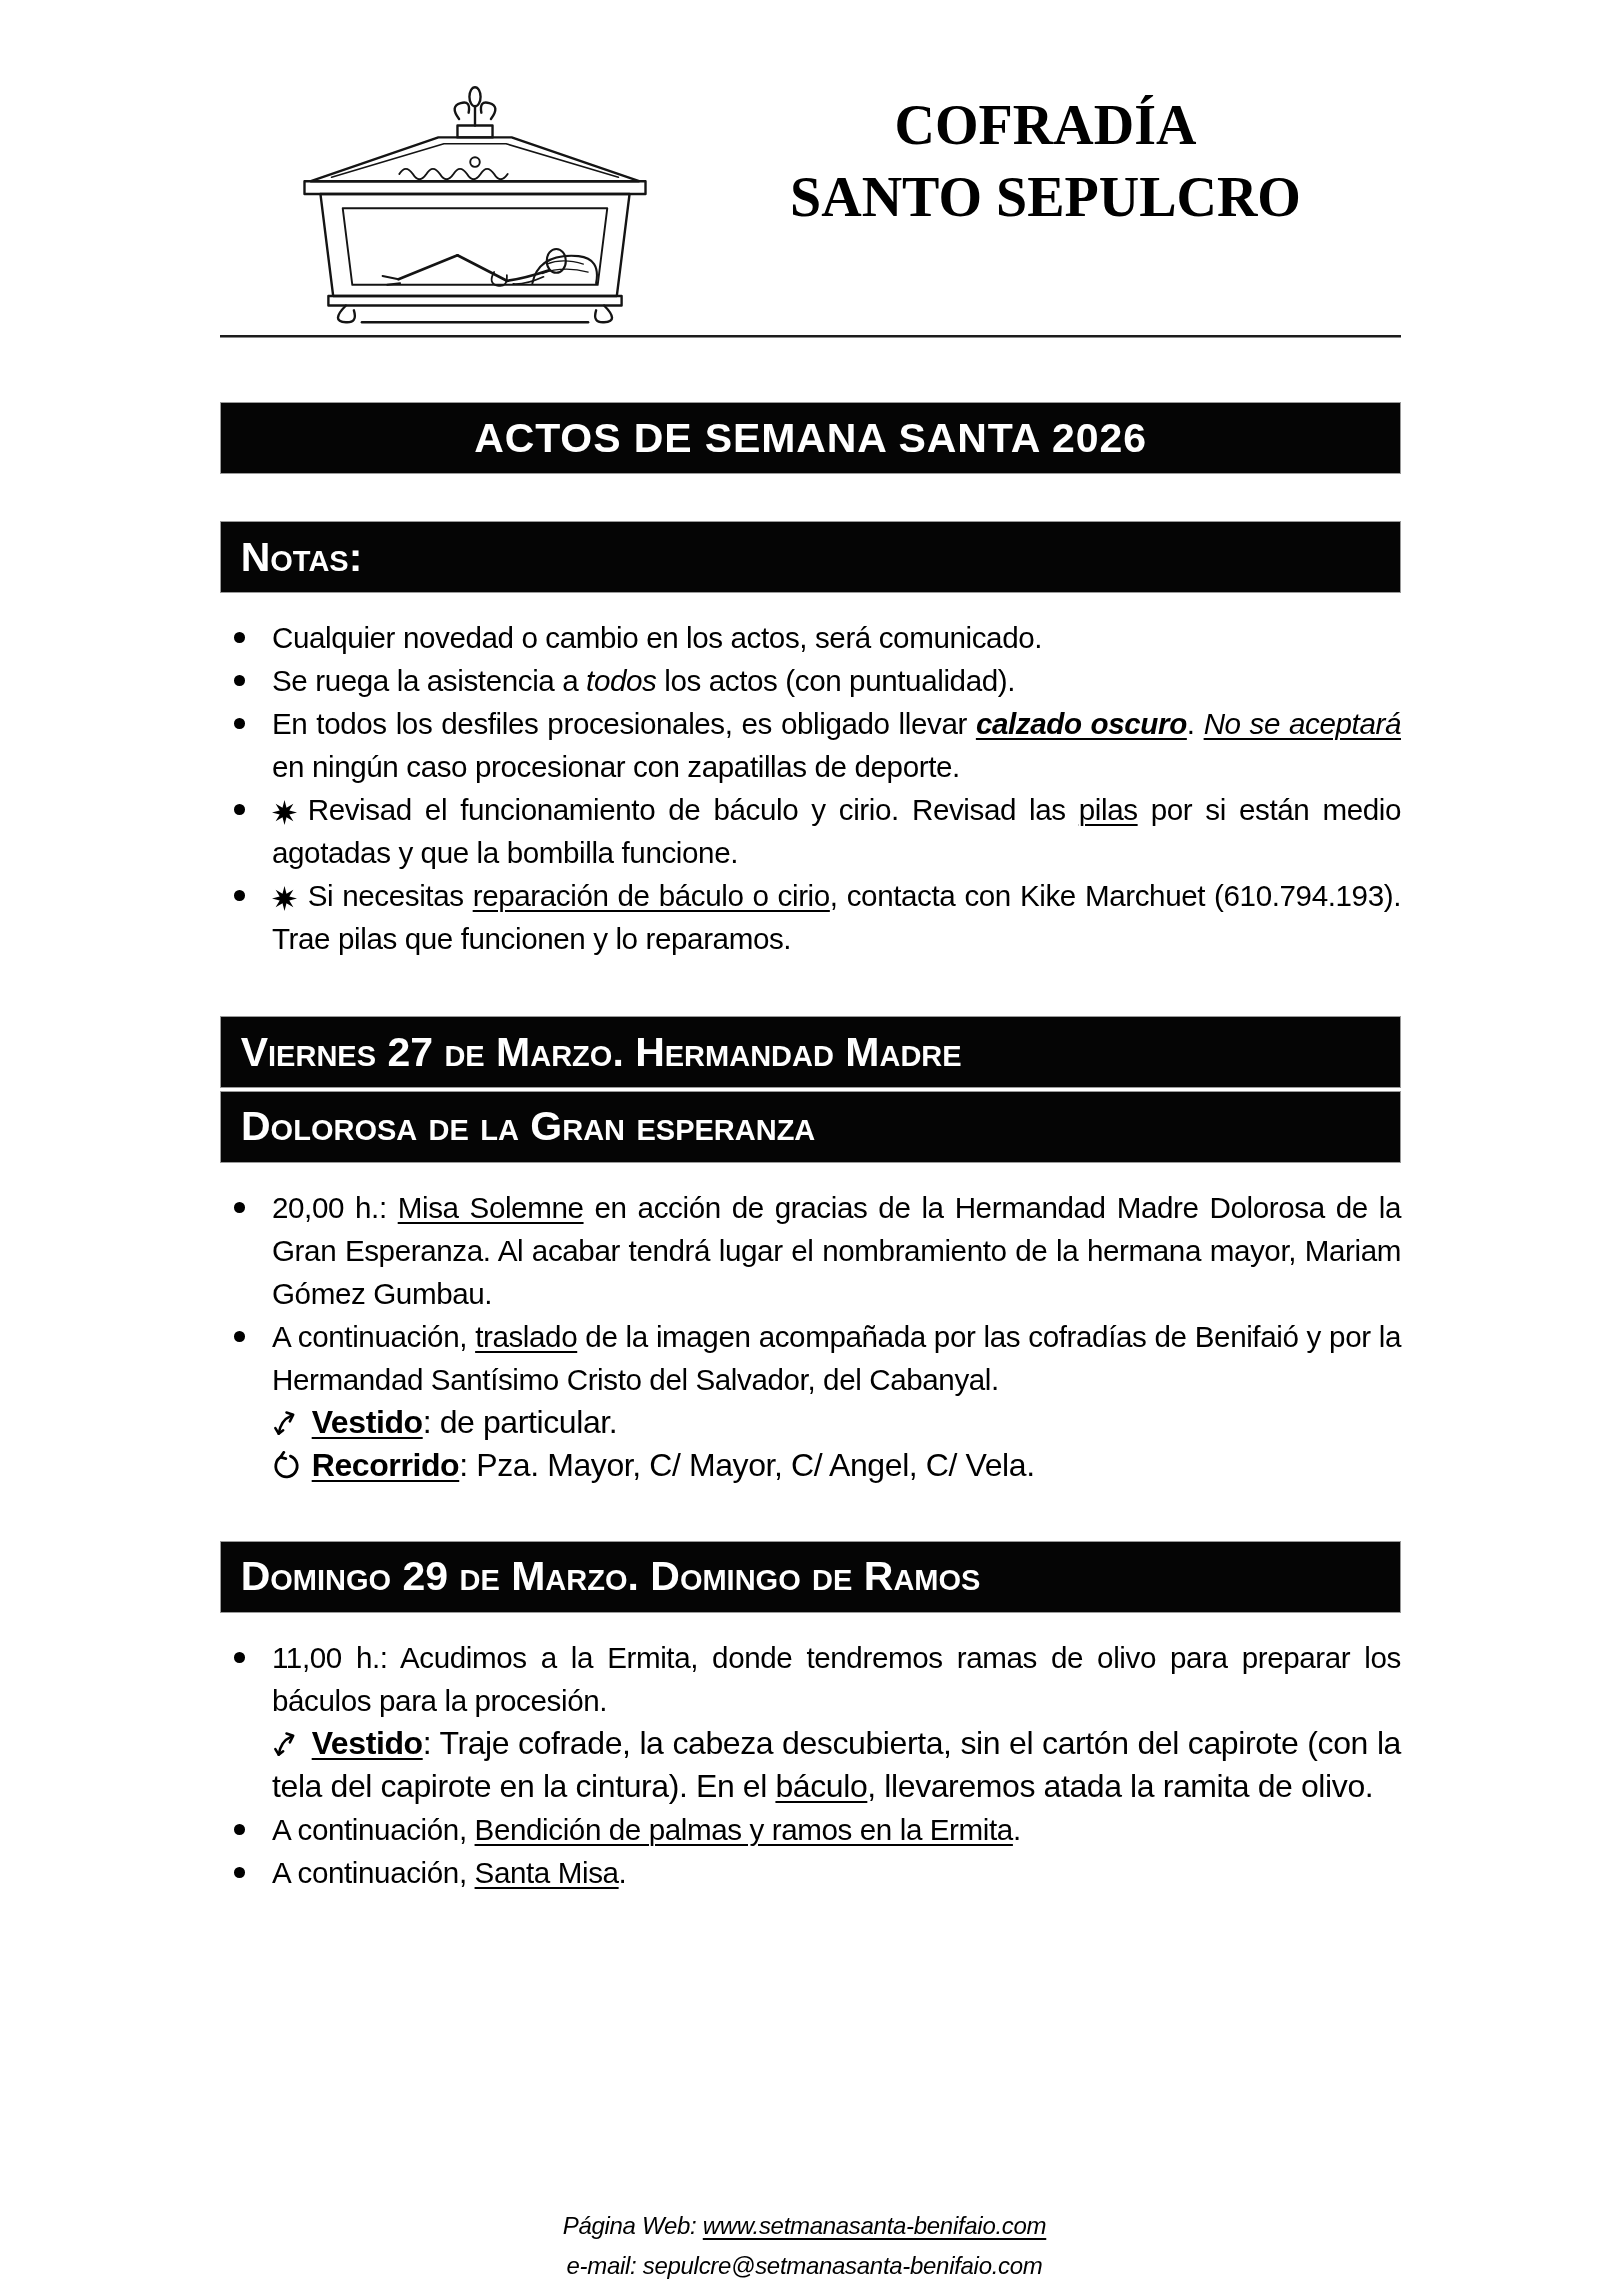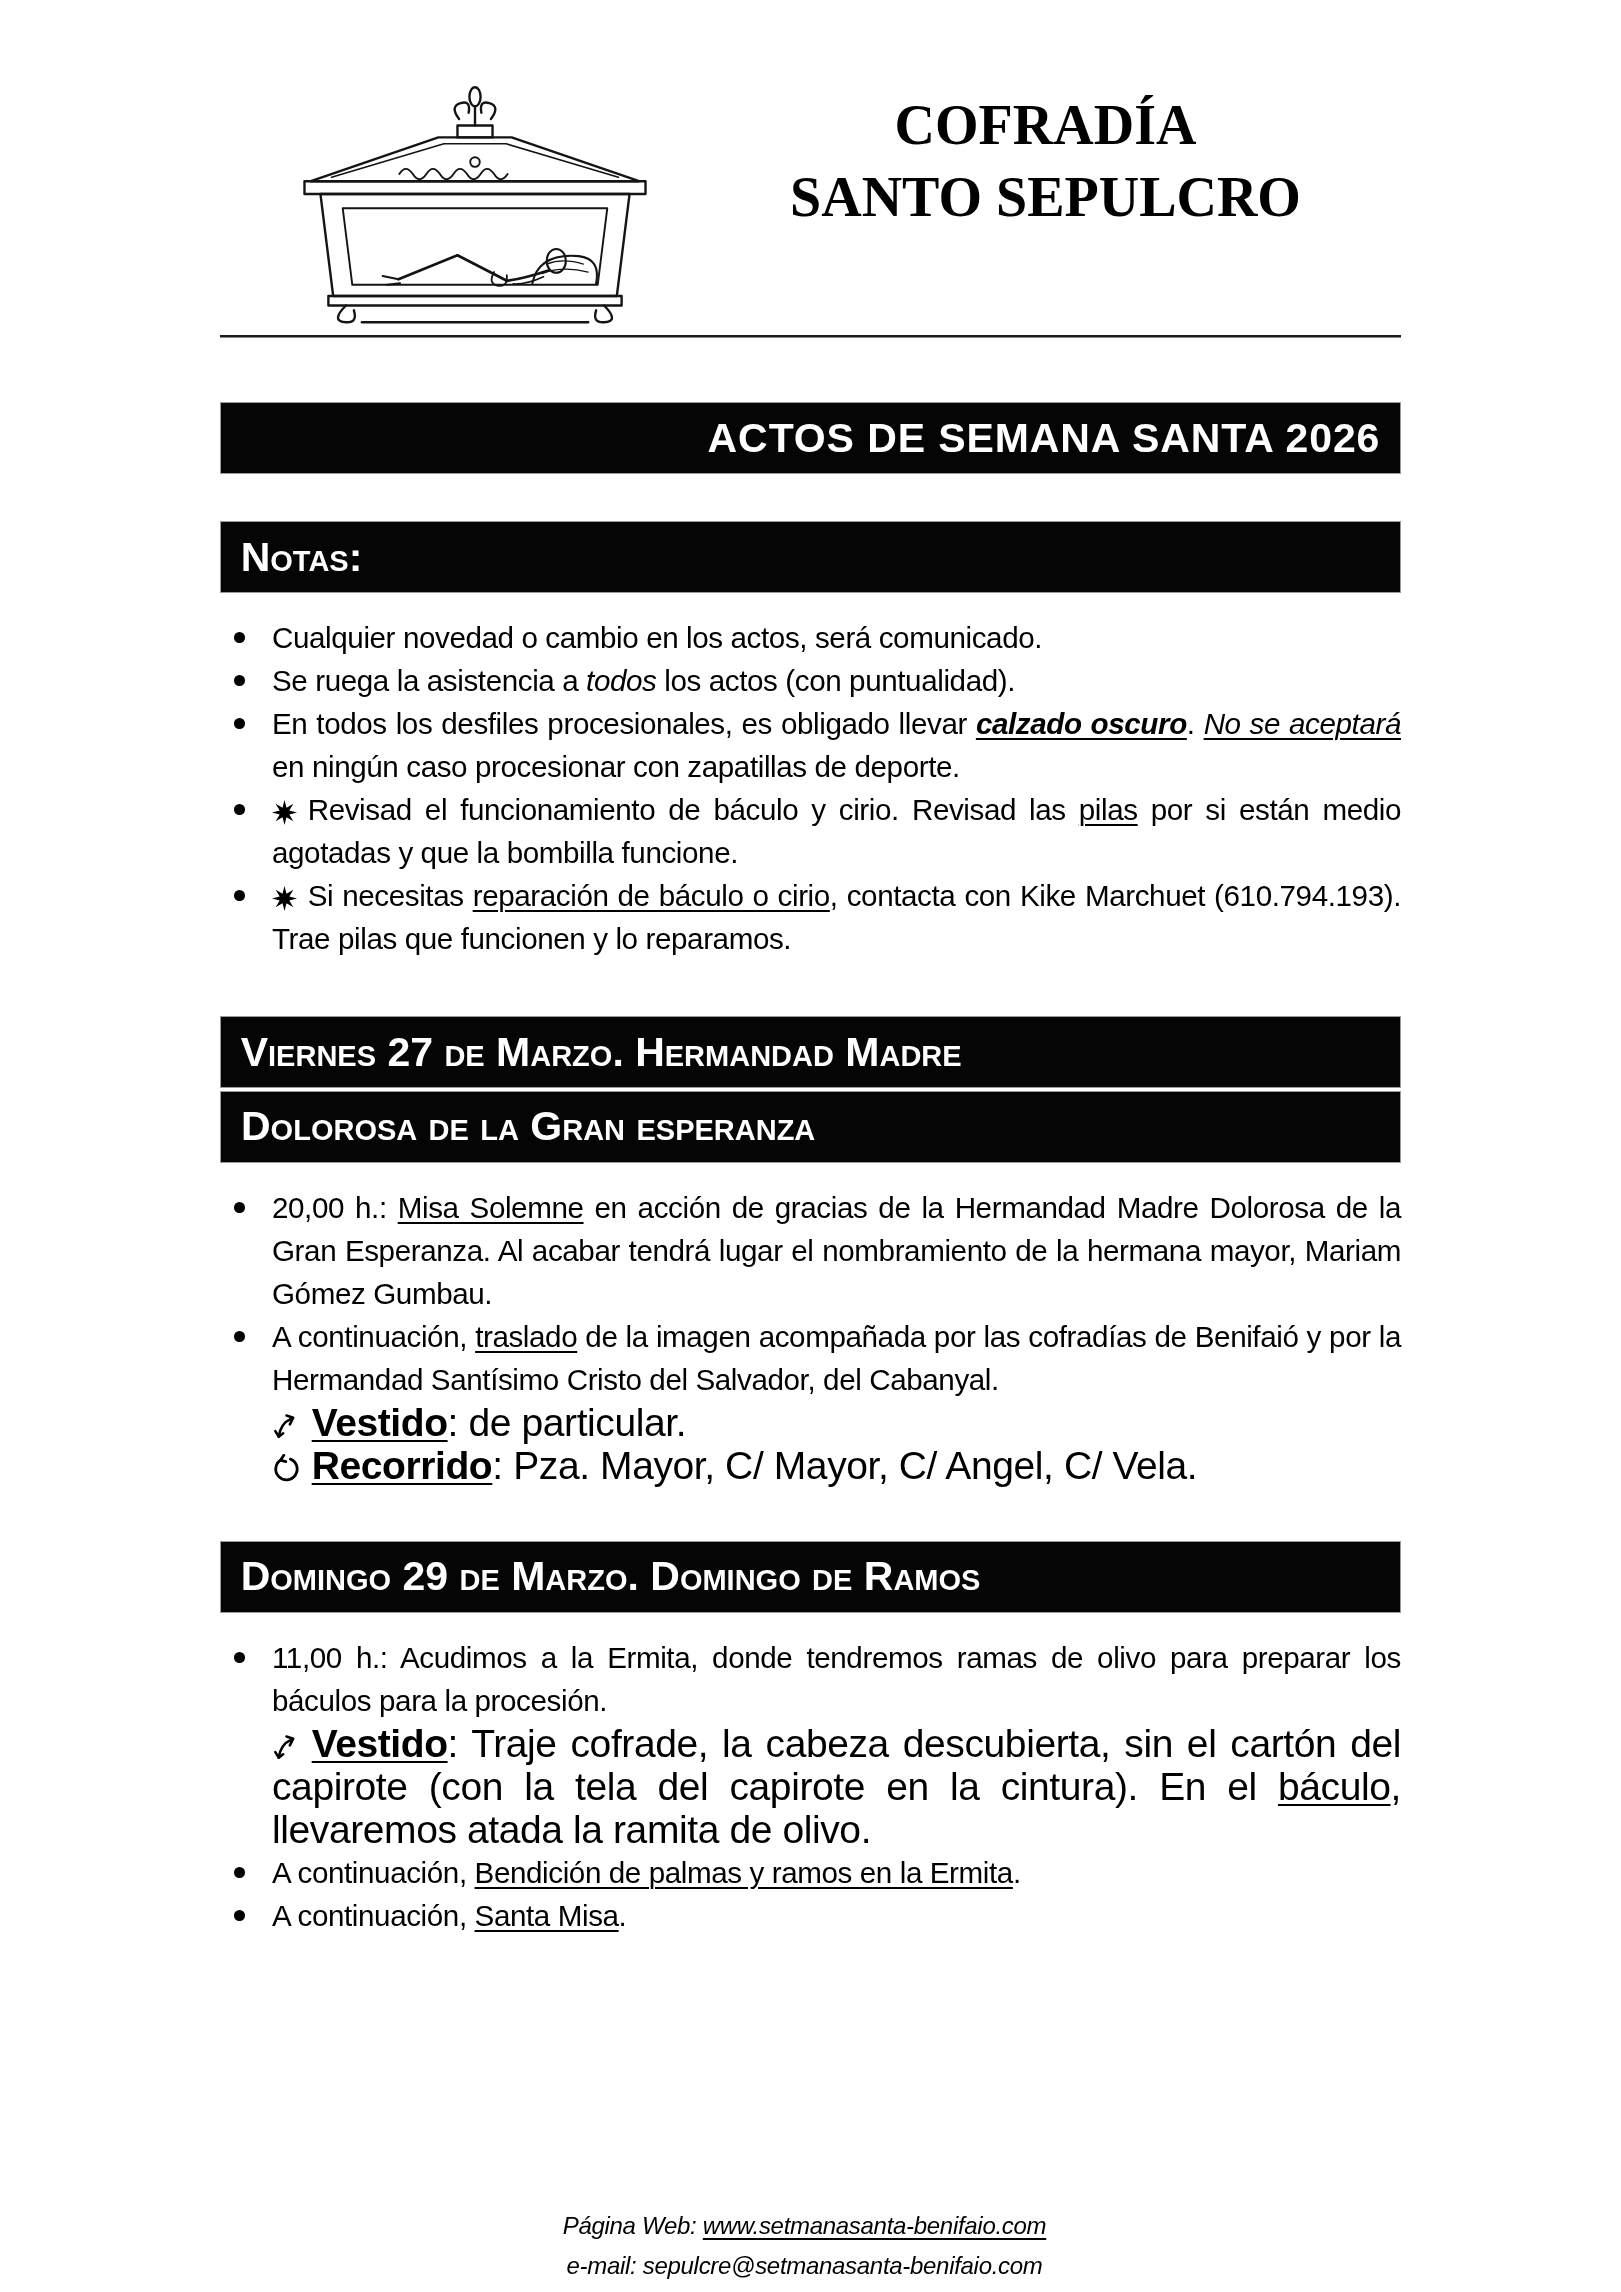--- a/index.html
+++ b/index.html
@@ -13,28 +13,28 @@
              font-weight:bold;font-size:56px;line-height:72px;padding-top:5.4px;}
   .header-rule{margin:3.6px 220px 0 220px;height:2.7px;background:#1c1c1c;border-bottom:0.9px solid #8a8a8a;}
 
   
   .banner{margin:0 220px;}
   .banner-line{background:#050505;border:0.9px solid #9a9a9a;color:#fff;font-weight:bold;
                font-size:41px;line-height:45px;padding:12.5px 19.7px;letter-spacing:0;}
   .banner-line + .banner-line{margin-top:2.7px;padding-left:20px;}
   .sc{font-variant:small-caps;}
   .banner-main{margin:64px 220px 0 220px;}
-  .banner-main .banner-line{text-align:right;letter-spacing:0.9px;}
+  .banner-main .banner-line{text-align:center;letter-spacing:0.9px;}
 
   
   .list{margin:23px 220px 0 220px;}
   .bullet-item{position:relative;padding-left:52px;font-size:29.6px;line-height:43px;
                letter-spacing:-0.4px;text-align:justify;}
   .dot{position:absolute;left:14.3px;top:16px;width:10.7px;height:10.7px;border-radius:50%;background:#000;}
-  .sub-item{margin-left:52px;font-size:39px;line-height:43px;letter-spacing:-0.4px;text-align:justify;}
+  .sub-item{margin-left:52px;font-size:32px;line-height:43px;letter-spacing:-0.4px;text-align:justify;}
   .b{font-weight:bold;}
   .i{font-style:italic;}
   .u{text-decoration:underline;text-decoration-thickness:2.2px;text-underline-offset:3.6px;}
   .inline-icon{display:inline-block;vertical-align:-4.5px;margin-right:10.7px;}
   .inline-icon svg{width:29px;height:29px;display:block;}
   .inline-icon.eight-point-star svg{width:25px;height:25px;}
 
   
   .footer{position:absolute;left:208px;right:220px;top:2171px;text-align:center;
           font-size:24px;line-height:40px;letter-spacing:-0.3px;}

